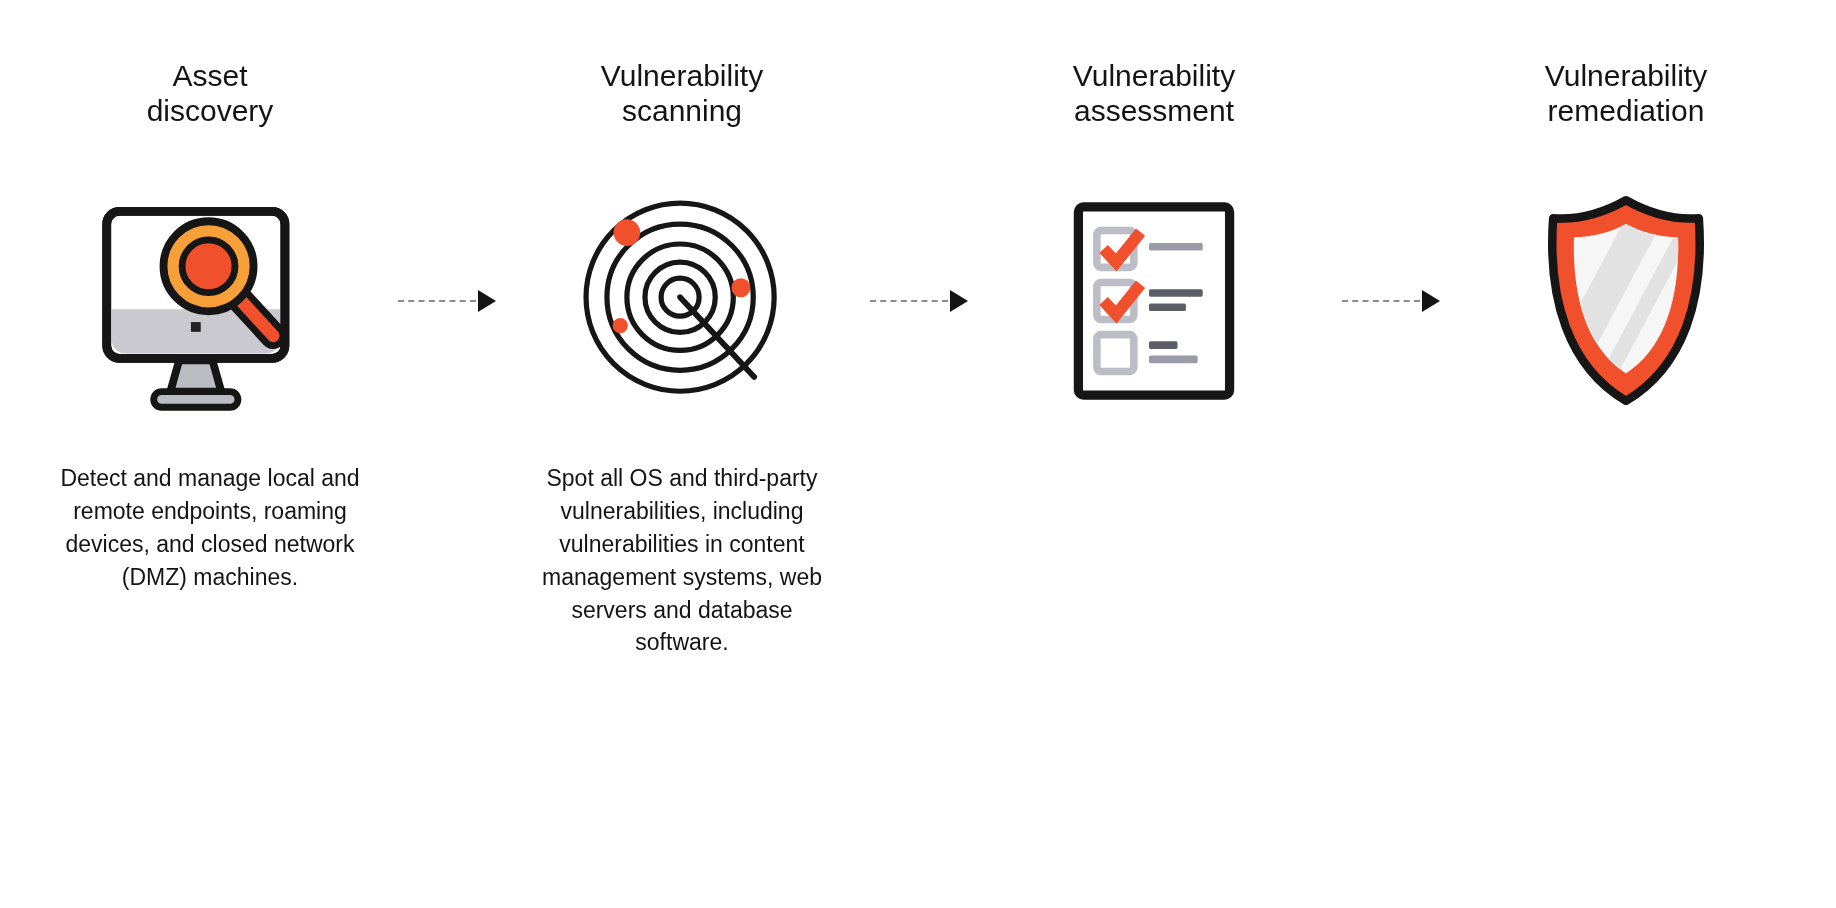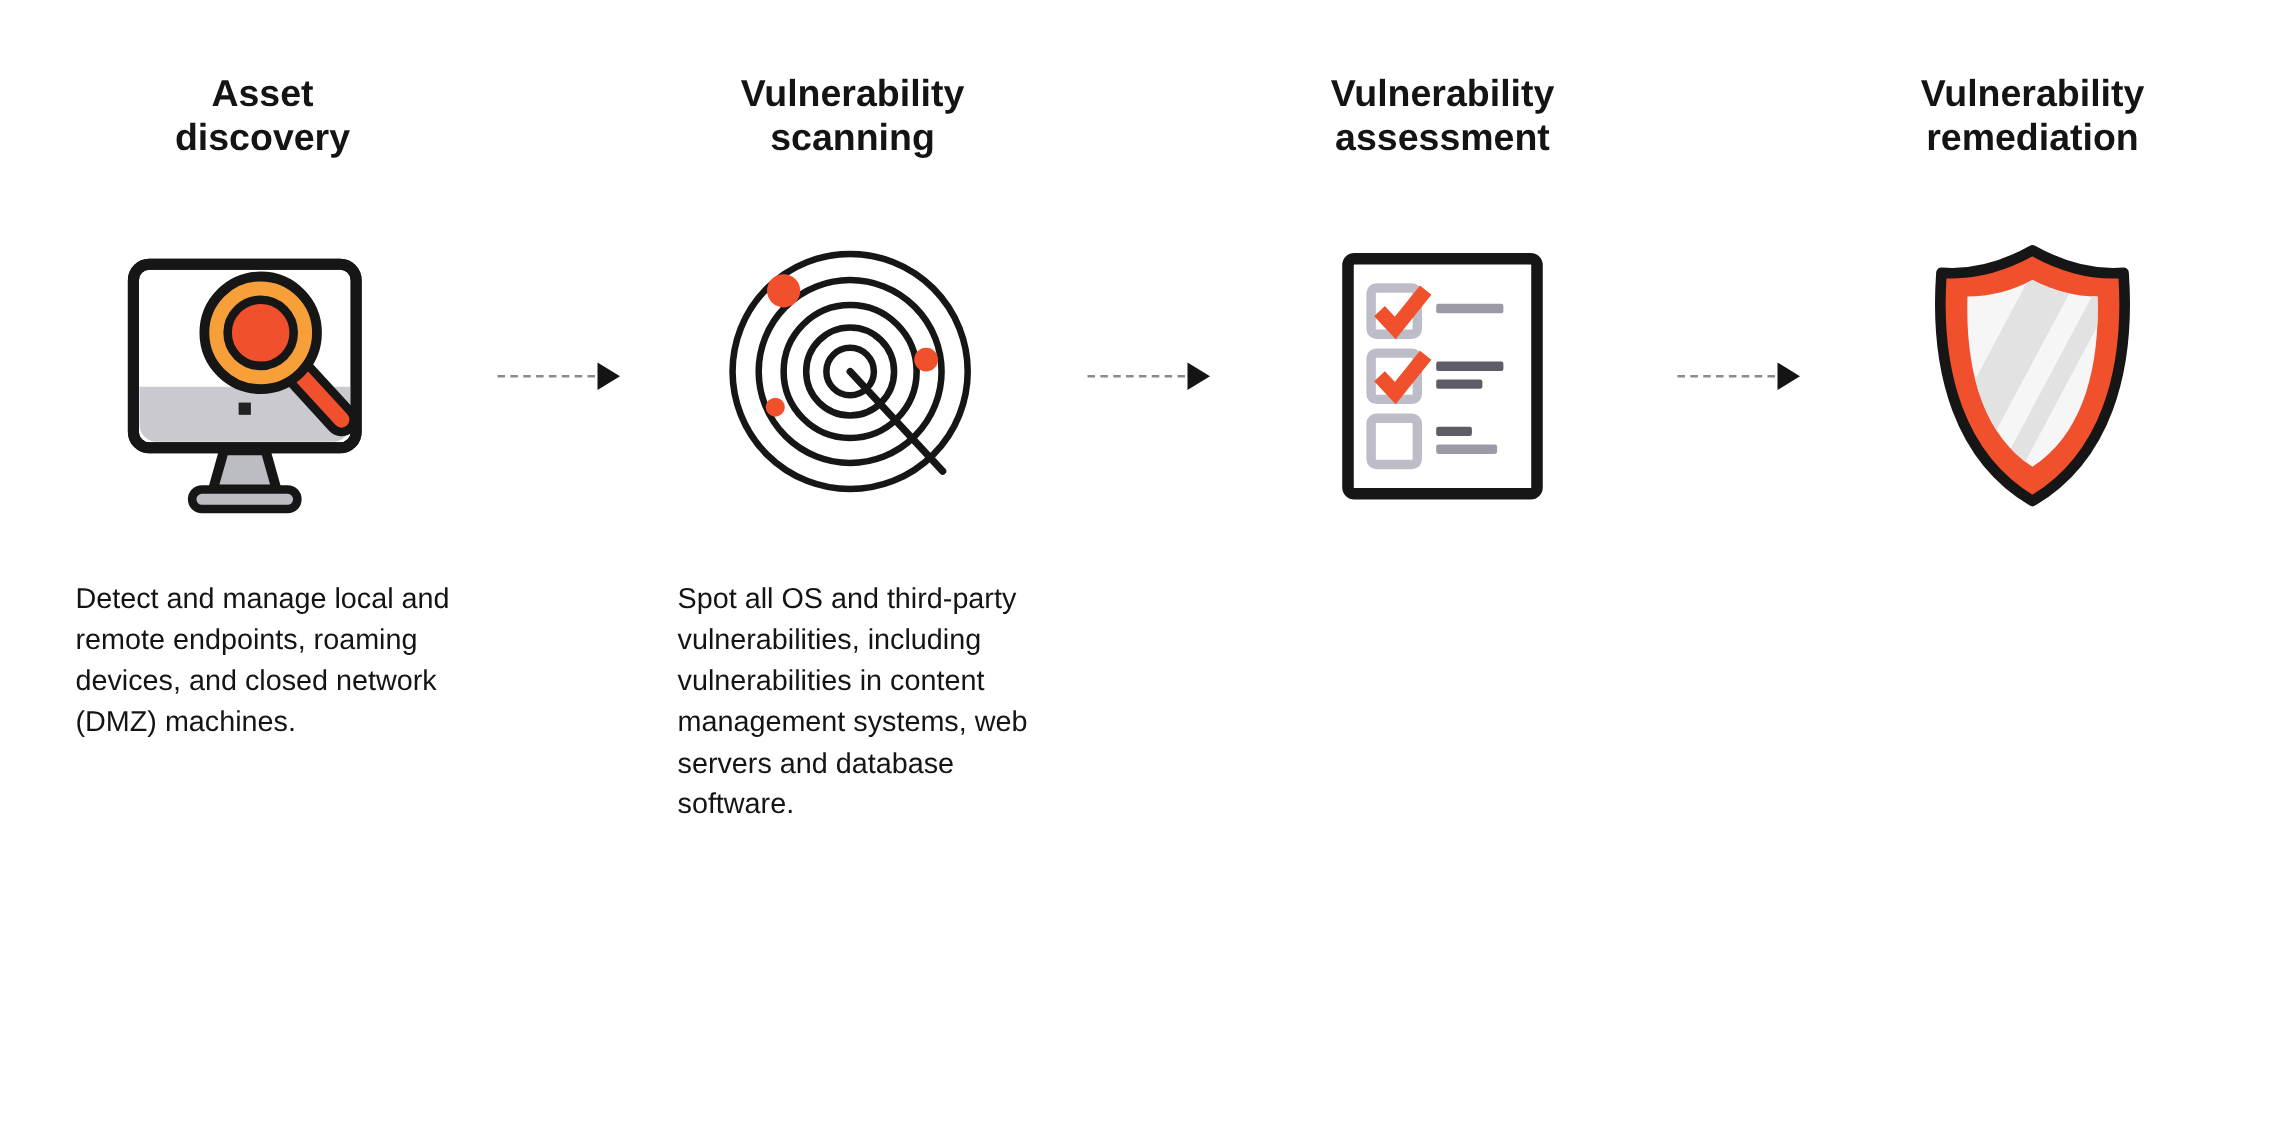--- a/index.html
+++ b/index.html
@@ -19,37 +19,37 @@
   .step {
     width: 368px;
     flex: 0 0 368px;
     display: flex;
     flex-direction: column;
     align-items: center;
   }
   .step-title {
     height: 118px;
     font-size: 30px;
-    font-weight: bold;
+    font-weight: normal;
     line-height: 1.17;
     text-align: center;
     white-space: pre-line;
     color: #141414;
   }
   .step-icon {
     height: 250px;
     display: flex;
     align-items: center;
     justify-content: center;
   }
   .step-desc {
     margin-top: 36px;
     font-size: 23px;
     line-height: 1.43;
-    text-align: left;
+    text-align: center;
     white-space: pre-line;
     color: #141414;
   }
   .arrow {
     flex: 1 1 auto;
     position: relative;
     height: 22px;
     margin-top: 232px;
   }
   .arrow::before {

